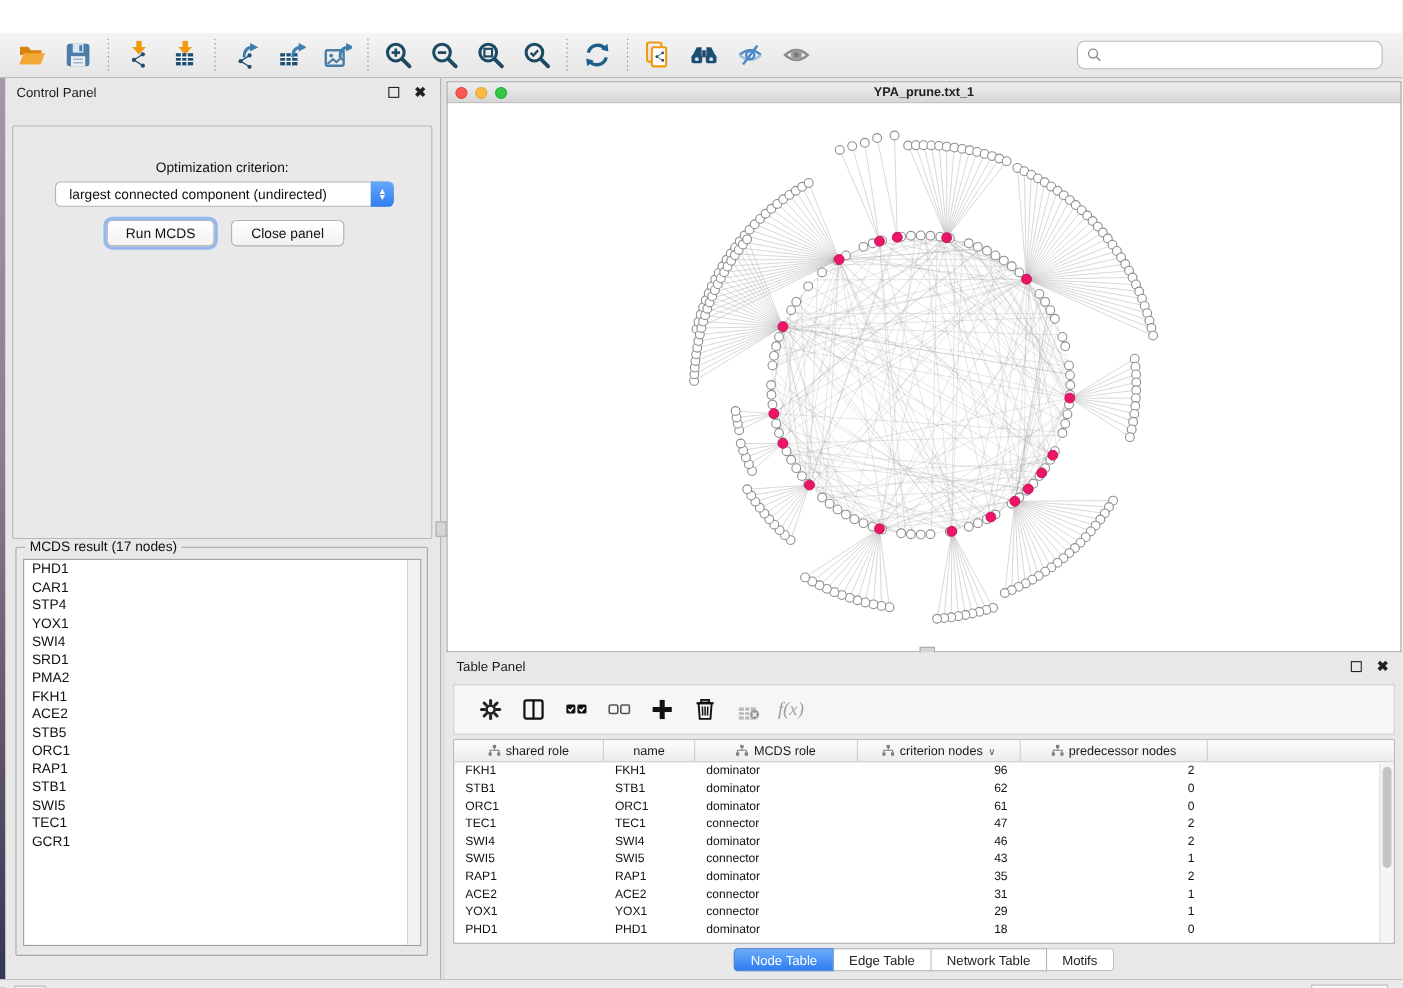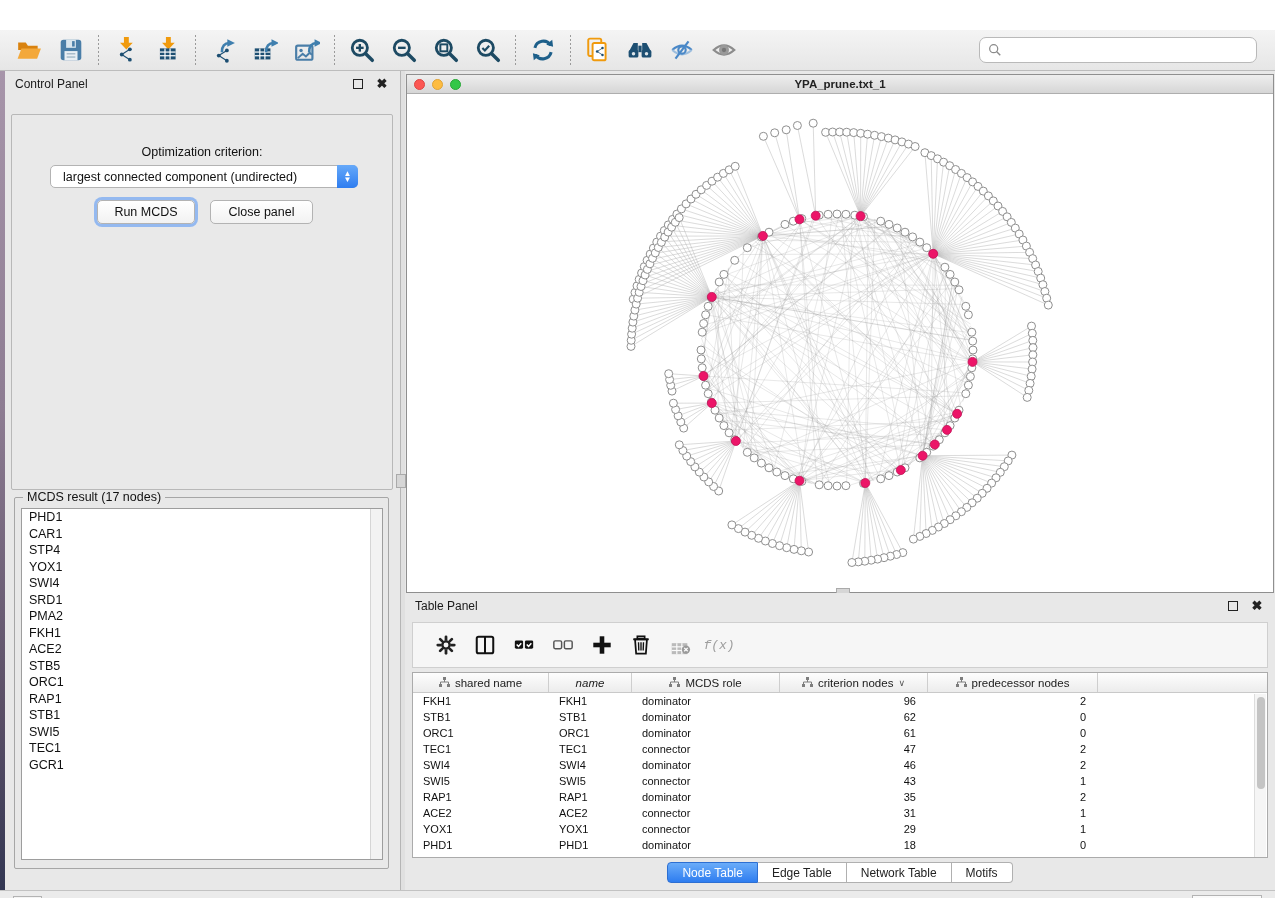--- a/index.html
+++ b/index.html
@@ -105,21 +105,21 @@
   
   #table-panel { position:absolute; left:405px; top:563px; width:870px; height:297px;
     background:#e8e8e8; }
   #tp-toolbar { position:absolute; left:7px; top:29px; width:856px; height:46px;
     background:#f6f6f6; border:1px solid #cfcfcf; display:flex; align-items:center;
     padding-left:18px; }
   .tp-icon { width:30px; height:30px; display:inline-flex; align-items:center;
     justify-content:center; margin-right:9px; cursor:pointer; }
   .tp-icon svg { width:22px; height:22px; }
   .tp-icon.disabled { cursor:default; }
-  .fx-glyph { font-family:Liberation Mono, monospace; font-style:italic; font-size:13px;
+  .fx-glyph { font-family:Liberation Serif, serif; font-style:italic; font-size:17px;
     color:#9e9e9e; }
 
   #tp-table { position:absolute; left:7px; top:79px; width:856px; height:186px;
     background:#fff; border:1px solid #ababab; }
   #tp-header { display:flex; height:20px;
     background:linear-gradient(180deg,#fdfdfd,#ececec); border-bottom:1px solid #c9c9c9; }
   .th { display:flex; align-items:center; justify-content:center; gap:5px;
     border-right:1px solid #cecece; font-size:11.5px; color:#1a1a1a; cursor:pointer; }
   .th .hier-icon svg { width:11px; height:11px; display:block; }
   .th .sort-chevron { font-size:9px; color:#555; }
@@ -1158,23 +1158,23 @@
                 <g fill="#7d7d7d">
                   <rect x="4" y="0" width="3" height="3"></rect>
                   <rect x="0" y="7" width="3" height="3"></rect>
                   <rect x="8" y="7" width="3" height="3"></rect>
                 </g>
                 <g stroke="#7d7d7d" stroke-width="1" fill="none">
                   <path d="M5.5 3 v2 M1.5 7 v-2 h8 v2"></path>
                 </g>
               </svg>
             </span>
-            <span>shared name</span>
-          </div>
-          <div class="th" style="width: 83px; font-style: italic;">
+            <span>shared role</span>
+          </div>
+          <div class="th" style="width: 83px;">
             <span>name</span>
           </div>
           <div class="th" style="width: 148px;">
             <span class="hier-icon">
               <svg viewBox="0 0 11 11">
                 <g fill="#7d7d7d">
                   <rect x="4" y="0" width="3" height="3"></rect>
                   <rect x="0" y="7" width="3" height="3"></rect>
                   <rect x="8" y="7" width="3" height="3"></rect>
                 </g>

